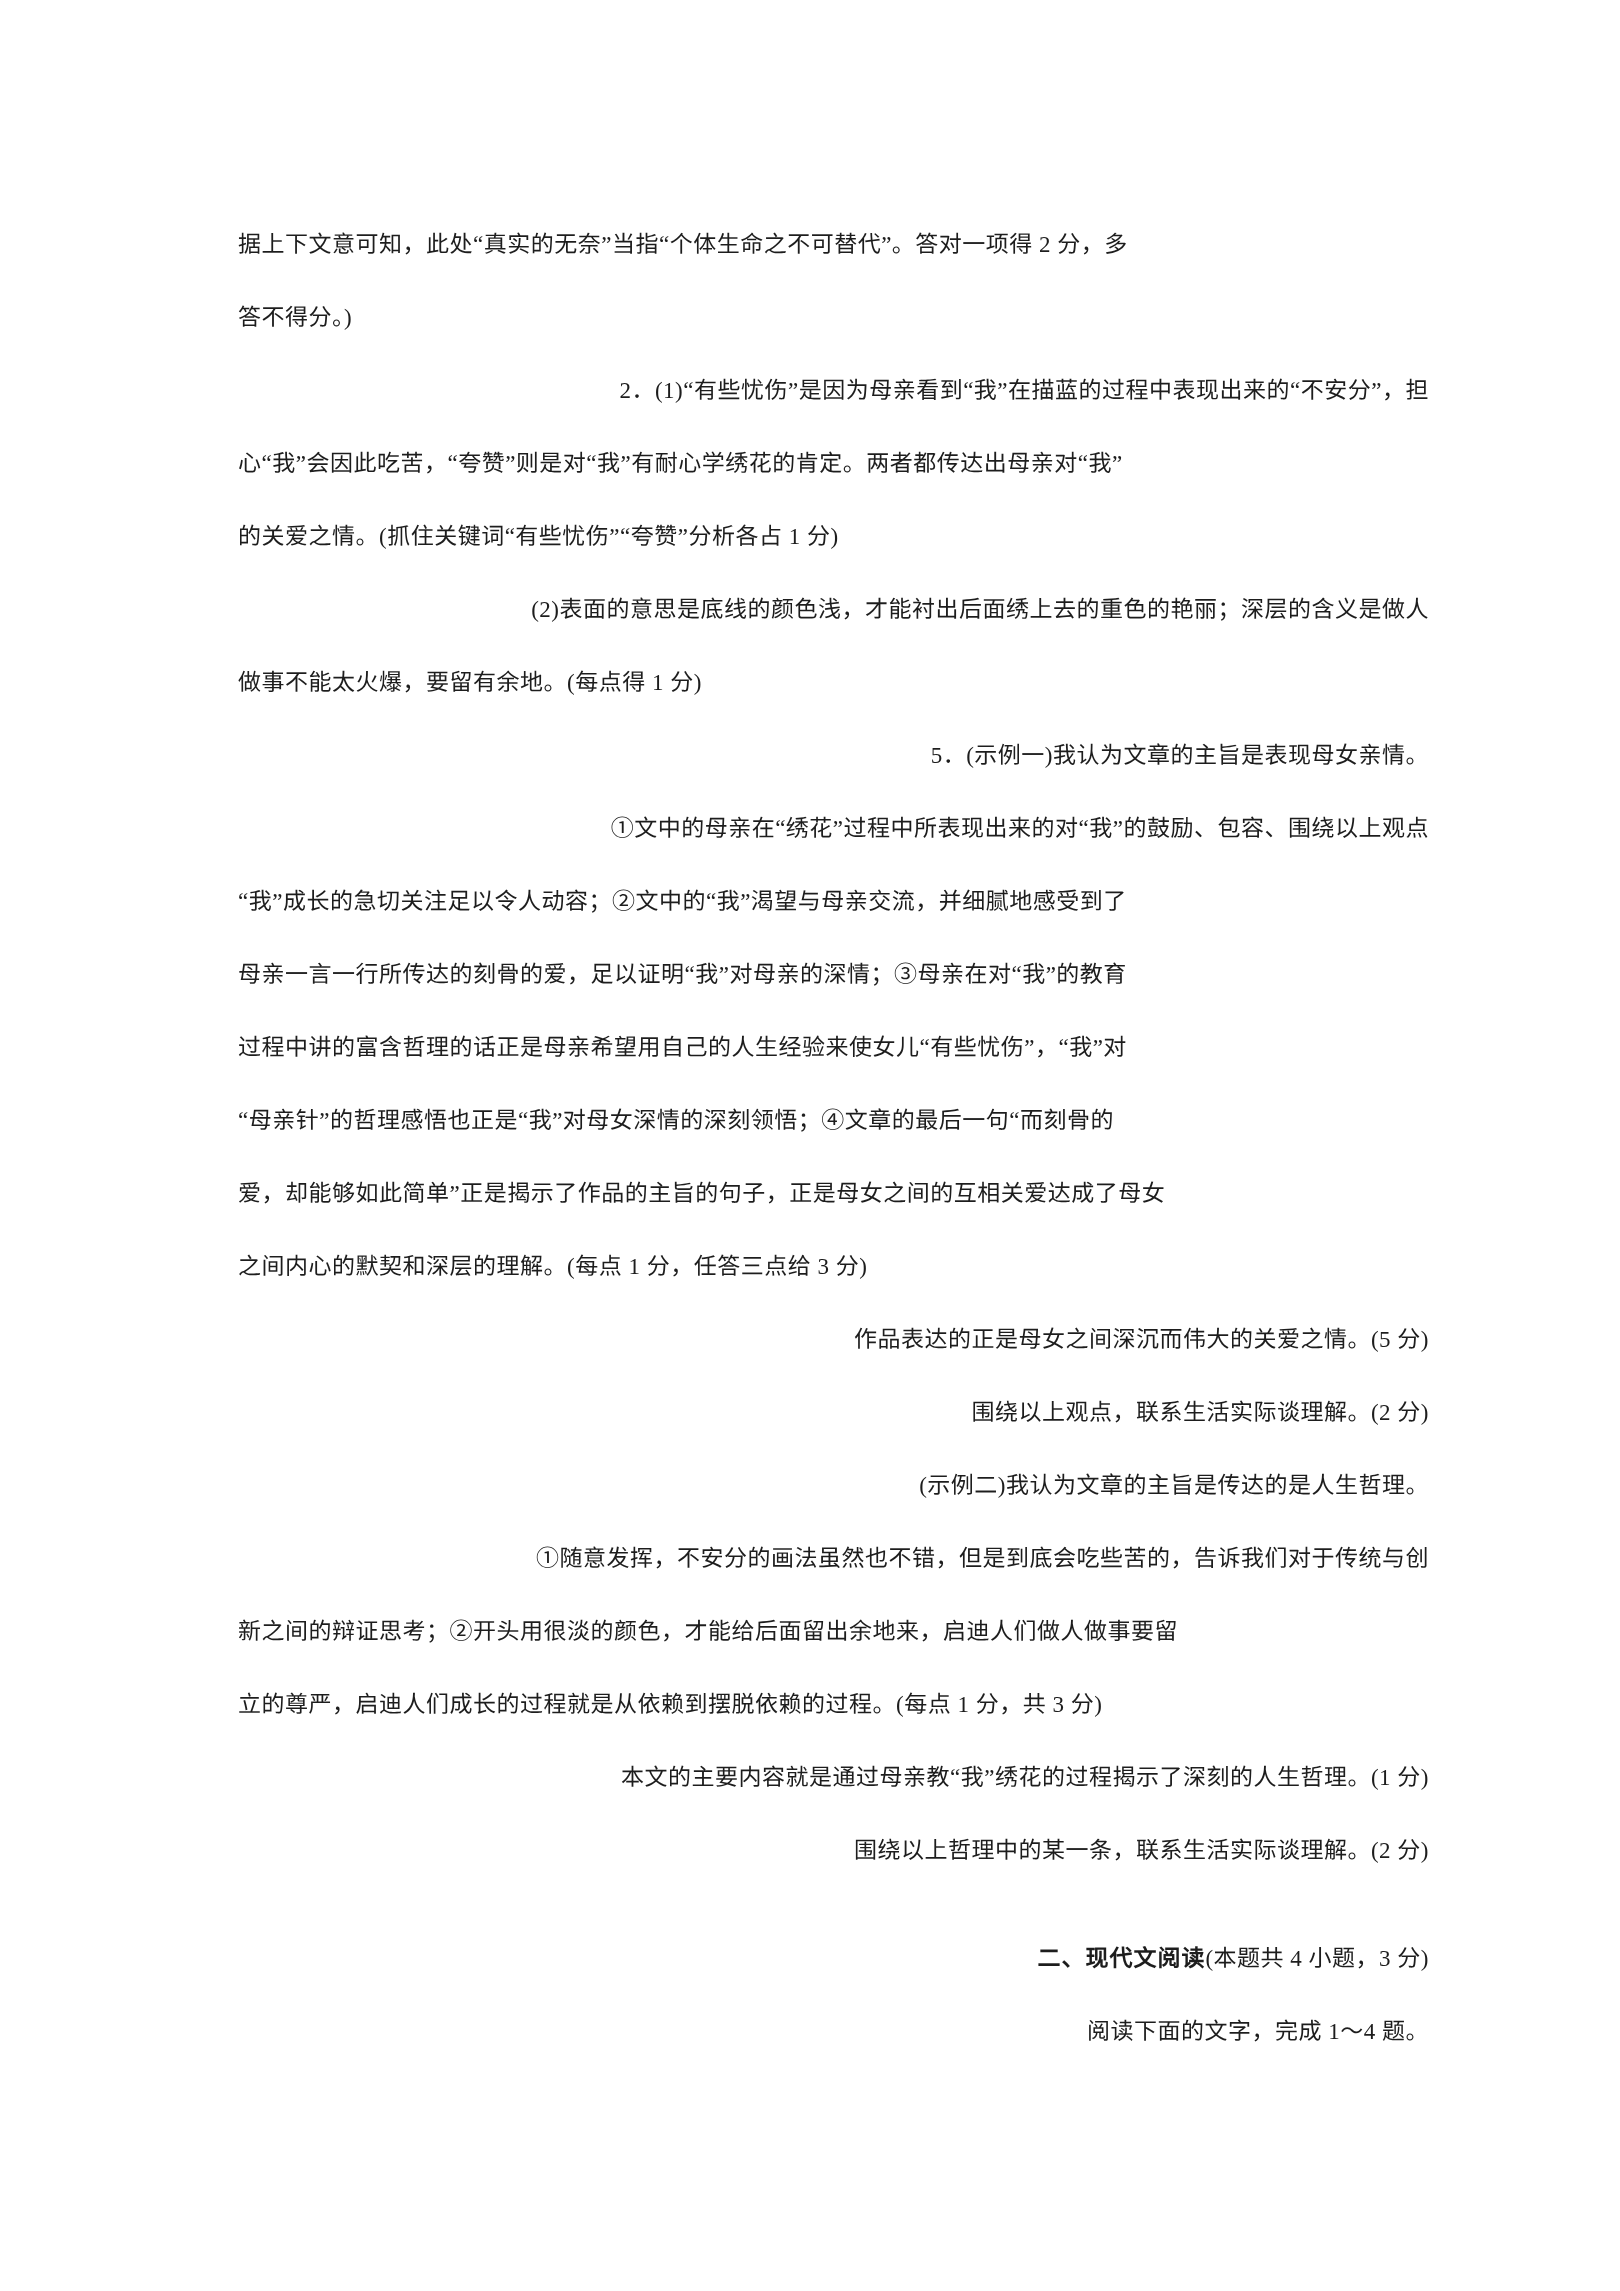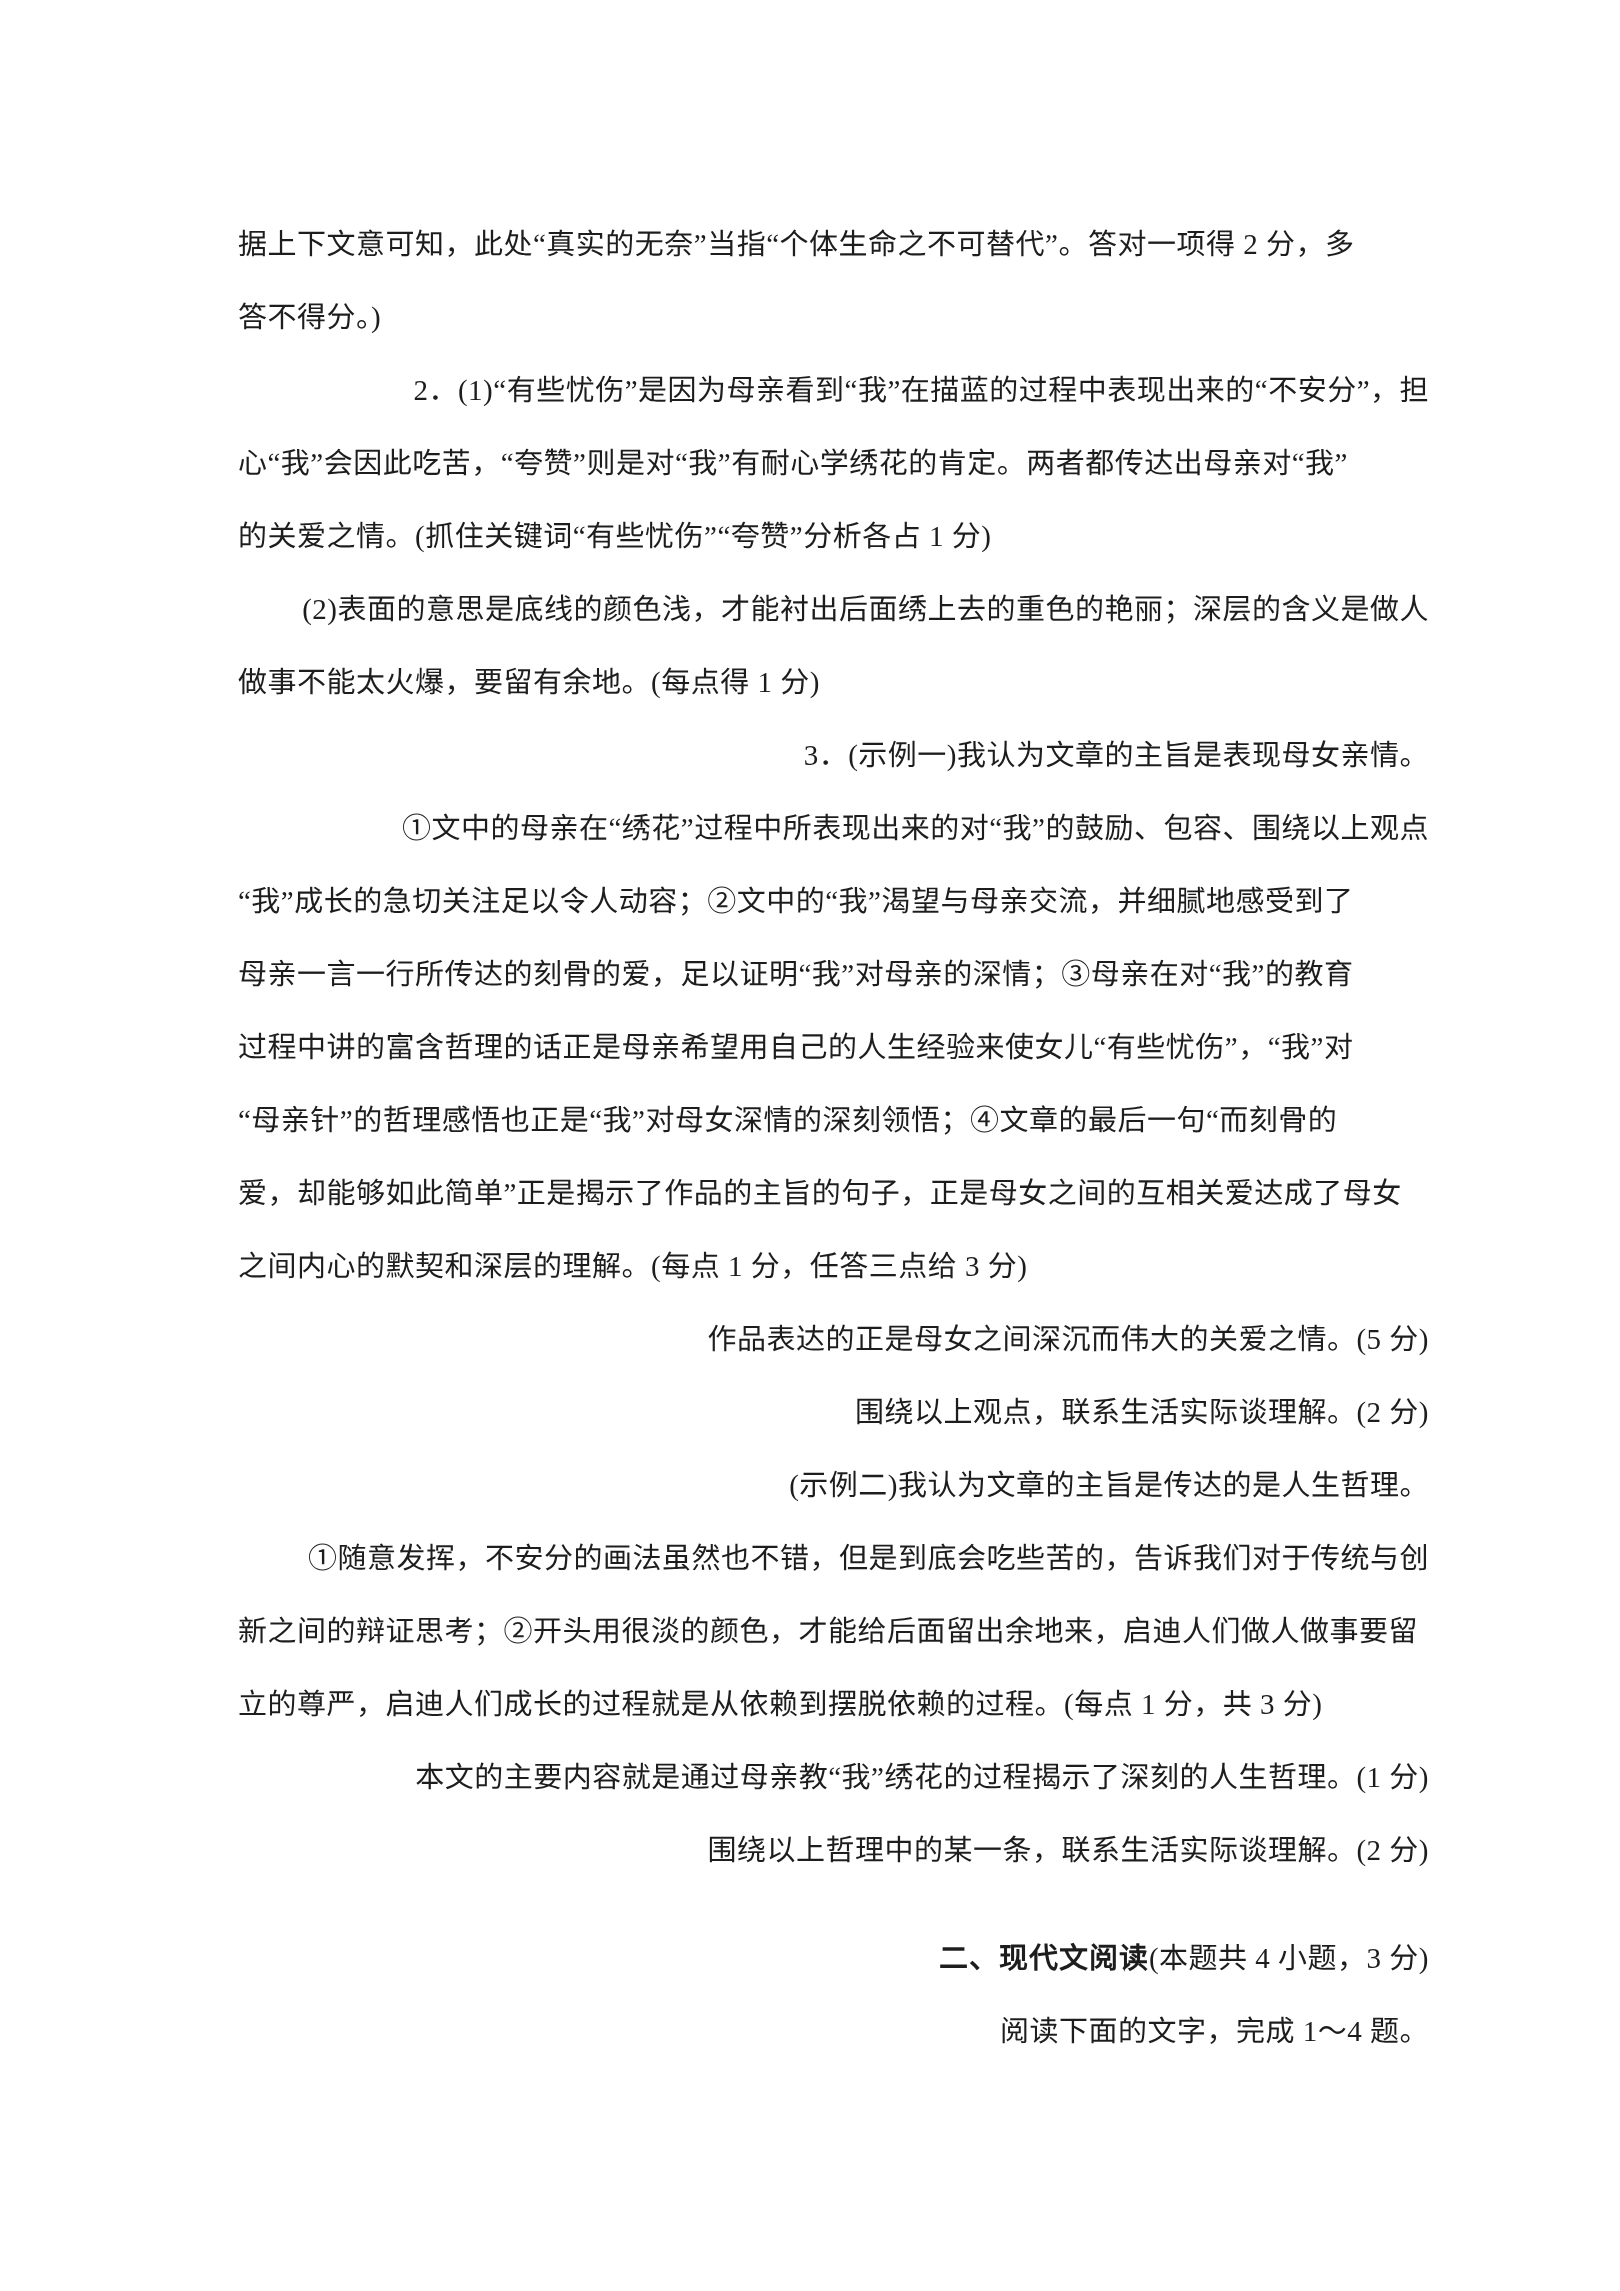--- a/index.html
+++ b/index.html
@@ -16,21 +16,21 @@
     font-family: "Liberation Serif", "DejaVu Serif", serif;
     color: #1d1d1d;
   }
   .content {
     position: absolute;
     left: 238px;
     top: 208px;
     width: 1191px;
   }
   .line {
-    font-size: 29px;
+    font-size: 23px;
     line-height: 73px;
     height: 73px;
     white-space: nowrap;
     letter-spacing: 0.5px;
   }
   .indent {
     padding-left: 61px;
     text-align: right;
   }
   .gap-before {
@@ -51,21 +51,21 @@
 <div class="page">
   <div class="content">
 
     <div class="line">据上下文意可知，此处“真实的无奈”当指“个体生命之不可替代”。答对一项得 2 分，多</div>
     <div class="line">答不得分。)</div>
     <div class="line indent">2．(1)“有些忧伤”是因为母亲看到“我”在描蓝的过程中表现出来的“不安分”，担</div>
     <div class="line">心“我”会因此吃苦，“夸赞”则是对“我”有耐心学绣花的肯定。两者都传达出母亲对“我”</div>
     <div class="line">的关爱之情。(抓住关键词“有些忧伤”“夸赞”分析各占 1 分)</div>
     <div class="line indent">(2)表面的意思是底线的颜色浅，才能衬出后面绣上去的重色的艳丽；深层的含义是做人</div>
     <div class="line">做事不能太火爆，要留有余地。(每点得 1 分)</div>
-    <div class="line indent">3．(示例一)我认为文章的主旨是表现母女亲情。</div>
+    <div class="line indent">5．(示例一)我认为文章的主旨是表现母女亲情。</div>
     <div class="line indent">①文中的母亲在“绣花”过程中所表现出来的对“我”的鼓励、包容、围绕以上观点</div>
     <div class="line">“我”成长的急切关注足以令人动容；②文中的“我”渴望与母亲交流，并细腻地感受到了</div>
     <div class="line">母亲一言一行所传达的刻骨的爱，足以证明“我”对母亲的深情；③母亲在对“我”的教育</div>
     <div class="line">过程中讲的富含哲理的话正是母亲希望用自己的人生经验来使女儿“有些忧伤”，“我”对</div>
     <div class="line">“母亲针”的哲理感悟也正是“我”对母女深情的深刻领悟；④文章的最后一句“而刻骨的</div>
     <div class="line">爱，却能够如此简单”正是揭示了作品的主旨的句子，正是母女之间的互相关爱达成了母女</div>
     <div class="line">之间内心的默契和深层的理解。(每点 1 分，任答三点给 3 分)</div>
     <div class="line indent">作品表达的正是母女之间深沉而伟大的关爱之情。(5 分)</div>
     <div class="line indent">围绕以上观点，联系生活实际谈理解。(2 分)</div>
     <div class="line indent">(示例二)我认为文章的主旨是传达的是人生哲理。</div>

